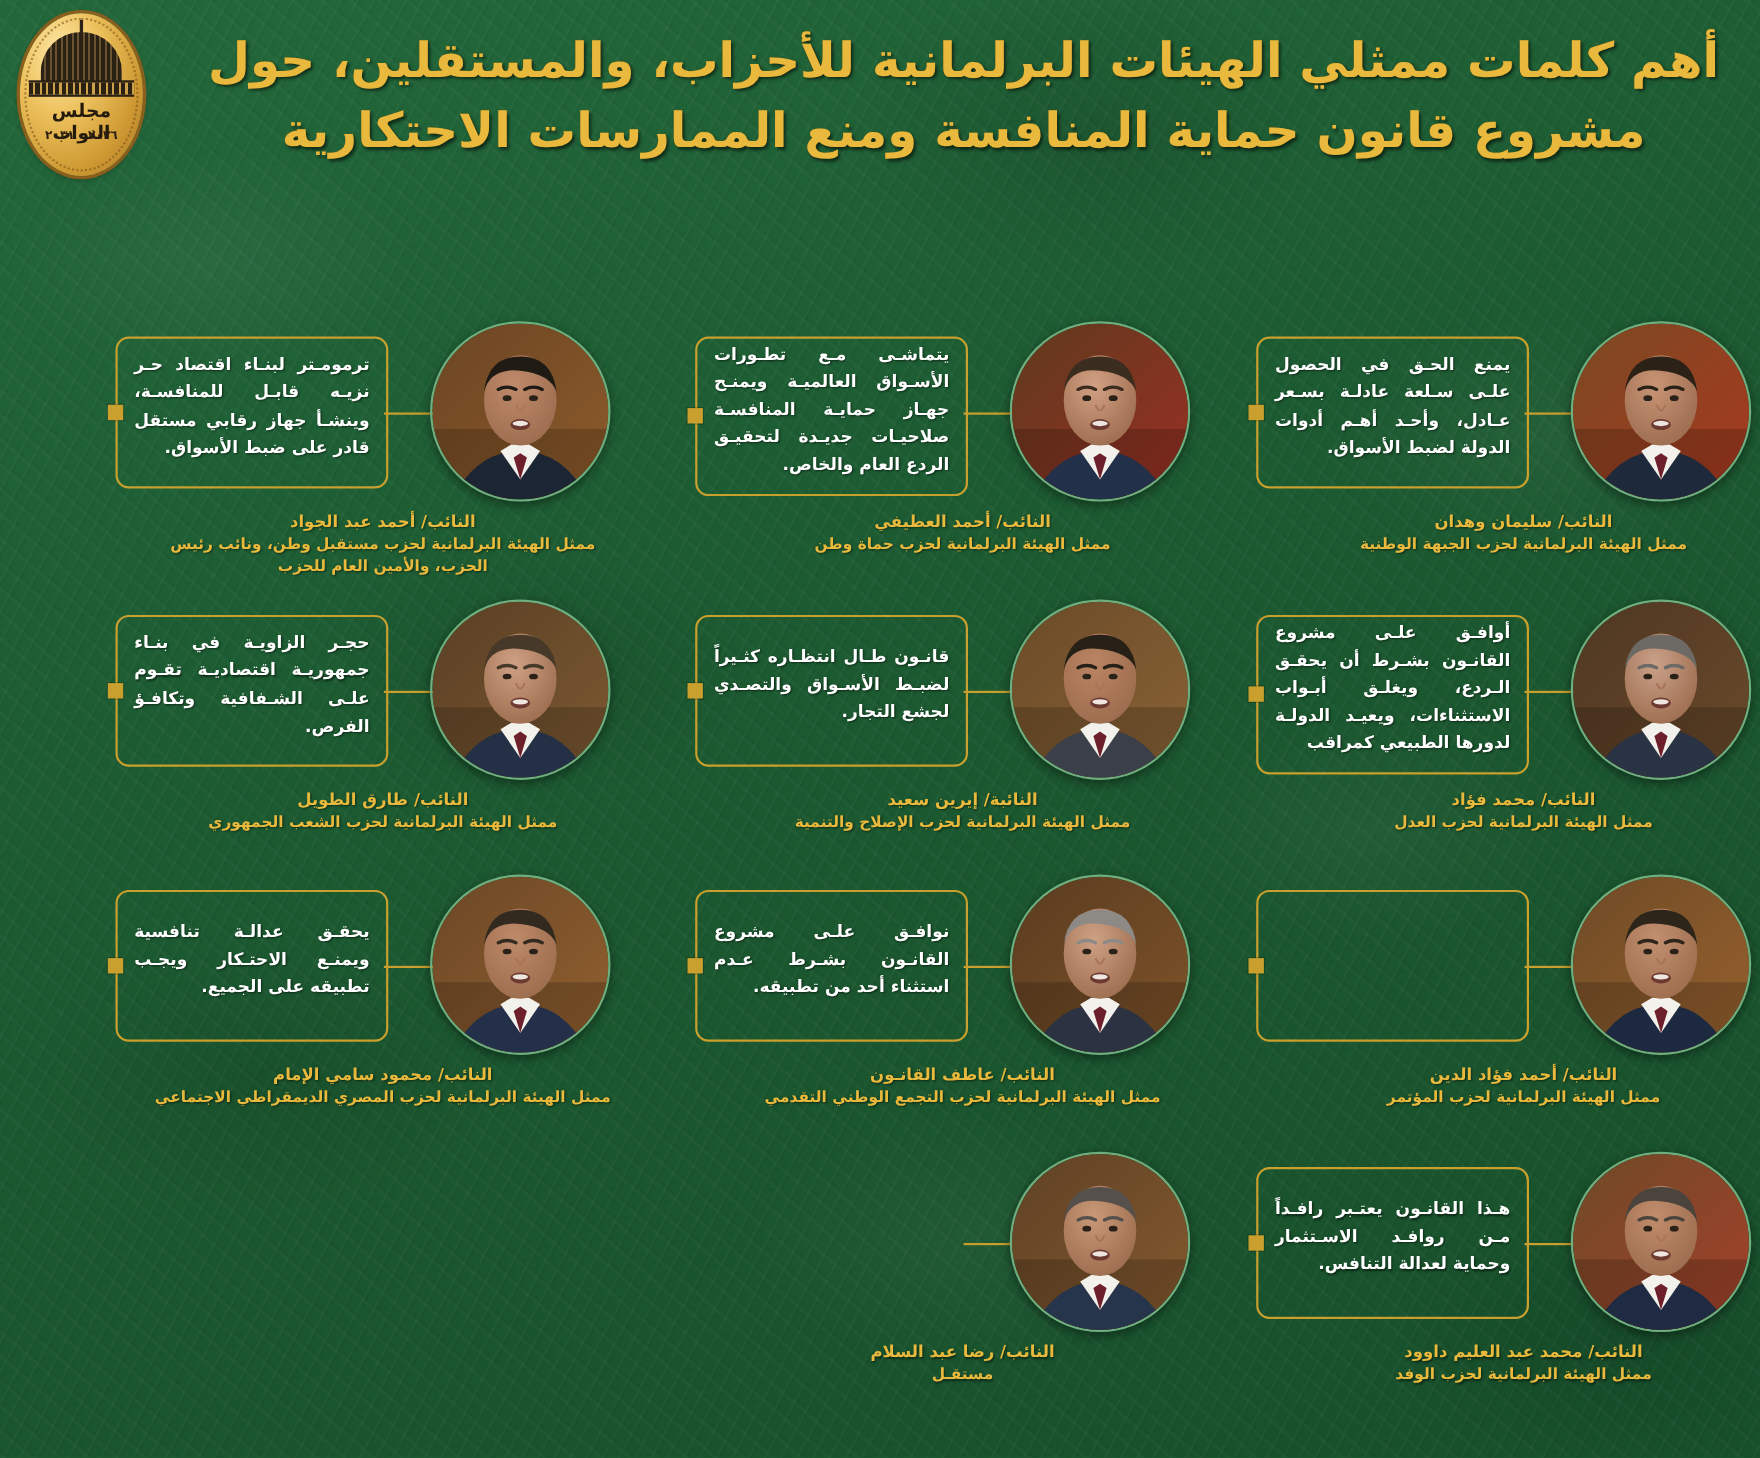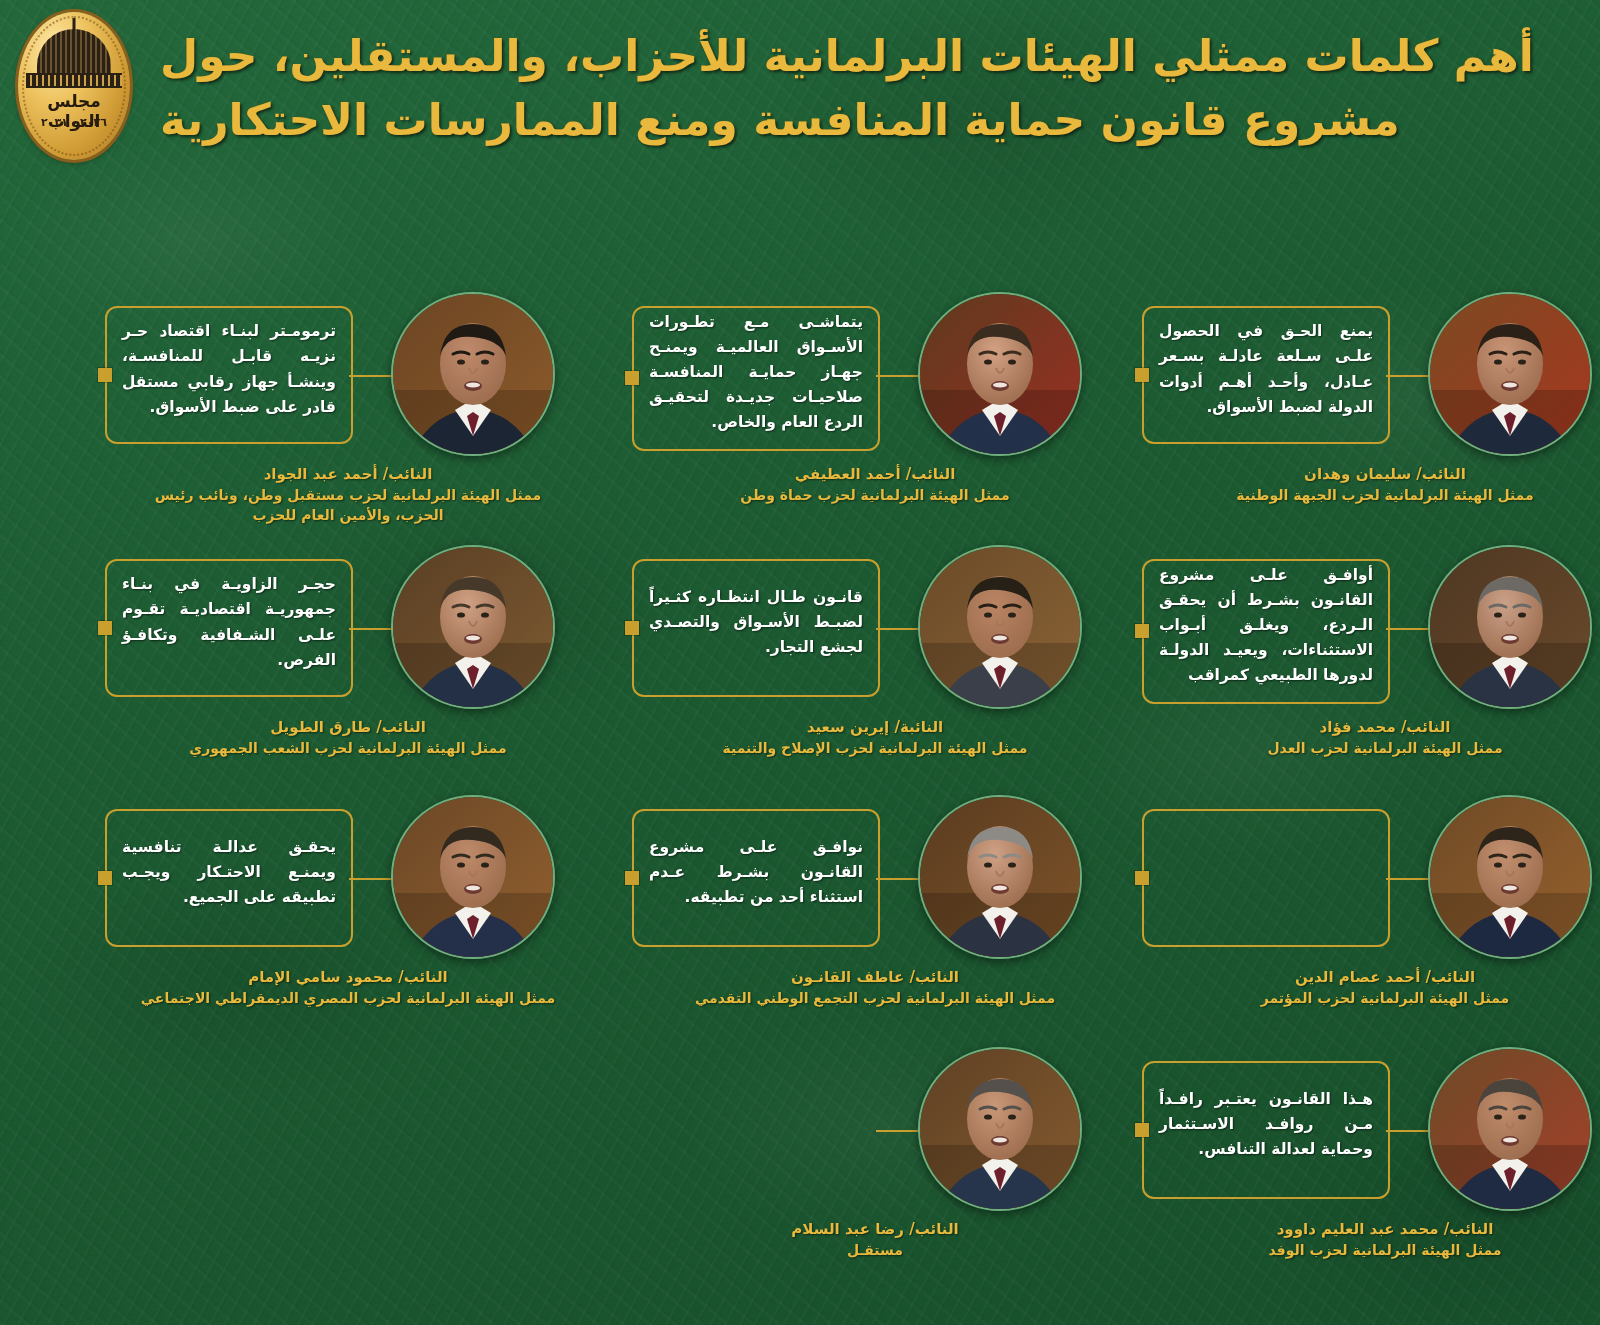--- a/index.html
+++ b/index.html
@@ -68,22 +68,22 @@
     text-align:center; color:#241a0d;
     font-size:17px; font-weight:bold; letter-spacing:-1px;
   }
   .logo-years {
     position:absolute; left:0; right:0; top:104px;
     text-align:center; color:#2d2010;
     font-size:11px; font-weight:bold; letter-spacing:.5px;
   }
 
   .title-block {
-    position:absolute; right:40px; top:26px; width:1400px;
-    text-align:left; direction:rtl;
+    position:absolute; right:24px; top:26px; width:1400px;
+    text-align:center; direction:rtl;
   }
   .title-line {
     color:#e8b93c; font-weight:bold; line-height:1.36;
     text-shadow:2px 2px 3px rgba(0,0,0,.55), 0 0 1px #7a5a12;
   }
   .title-line.l1 { font-size:44px; }
   .title-line.l2 { font-size:44px; margin-top:4px; }
 
   
   .grid { position:absolute; top:243px; left:0; width:1600px; }
@@ -428,21 +428,21 @@
     <ellipse cx="68" cy="68" rx="4" ry="2.6" fill="#2a2118"></ellipse>
     <ellipse cx="92" cy="68" rx="4" ry="2.6" fill="#2a2118"></ellipse>
     <path d="M60 60 q8-4 16 0" stroke="#2e251a" stroke-width="3" fill="none" stroke-linecap="round"></path>
     <path d="M84 60 q8-4 16 0" stroke="#2e251a" stroke-width="3" fill="none" stroke-linecap="round"></path>
     <path d="M76 74 q4 10 8 0" stroke="#a9755a" stroke-width="2" fill="none"></path>
     <ellipse cx="80" cy="92" rx="9" ry="5" fill="#6d3a32"></ellipse>
     <ellipse cx="80" cy="91" rx="7" ry="2.4" fill="#efe6e0"></ellipse>
   </svg>
       </div>
     <div class="caption">
-      <div class="cap-name">النائب/ أحمد عصام الدين</div>
+      <div class="cap-name">النائب/ أحمد فؤاد الدين</div>
       <div class="cap-role">ممثل الهيئة البرلمانية لحزب المؤتمر</div>
     </div>
     </div>
     <div class="card" style="left: 585px; top: 548px;">
     <div class="bubble">
       <div class="node"></div>
       <div class="bubble-text">نوافـق علـى مشروع القانـون بشـرط عـدم استثناء أحد من تطبيقه.</div>
     </div>
     <div class="connector"></div>
     <div class="photo">

